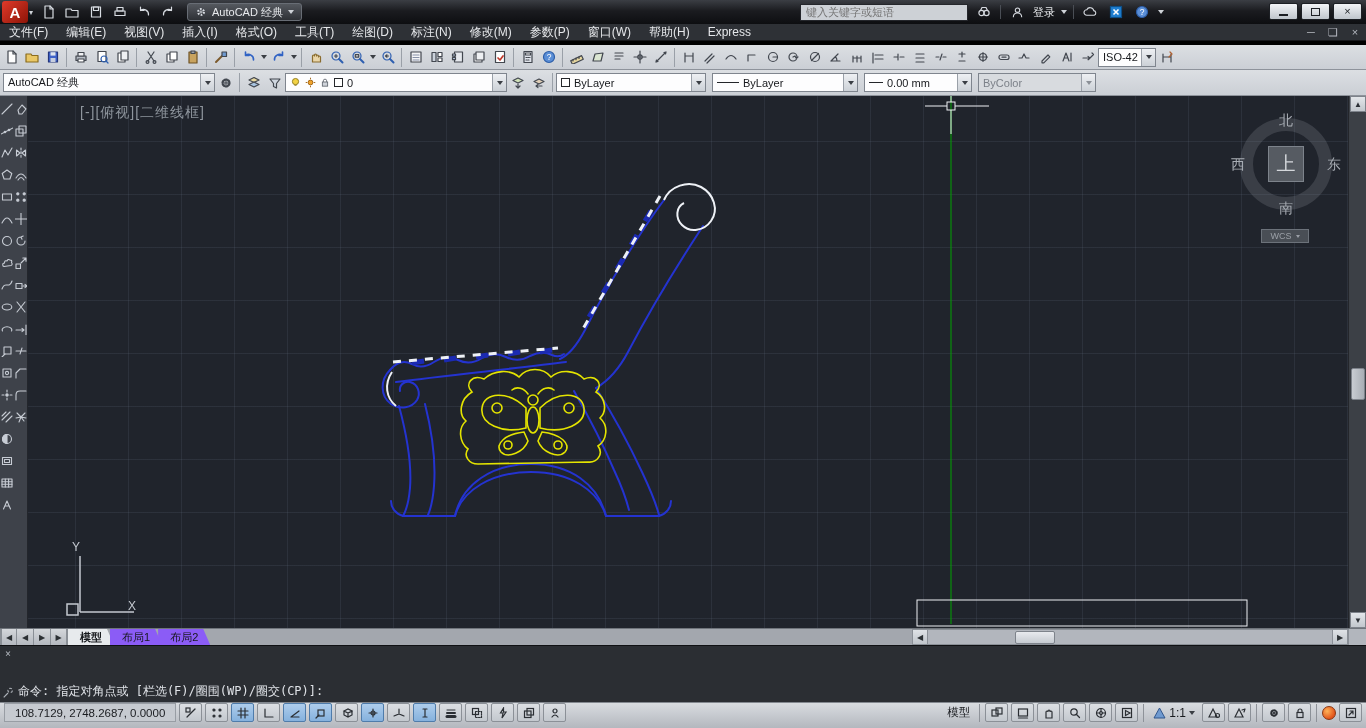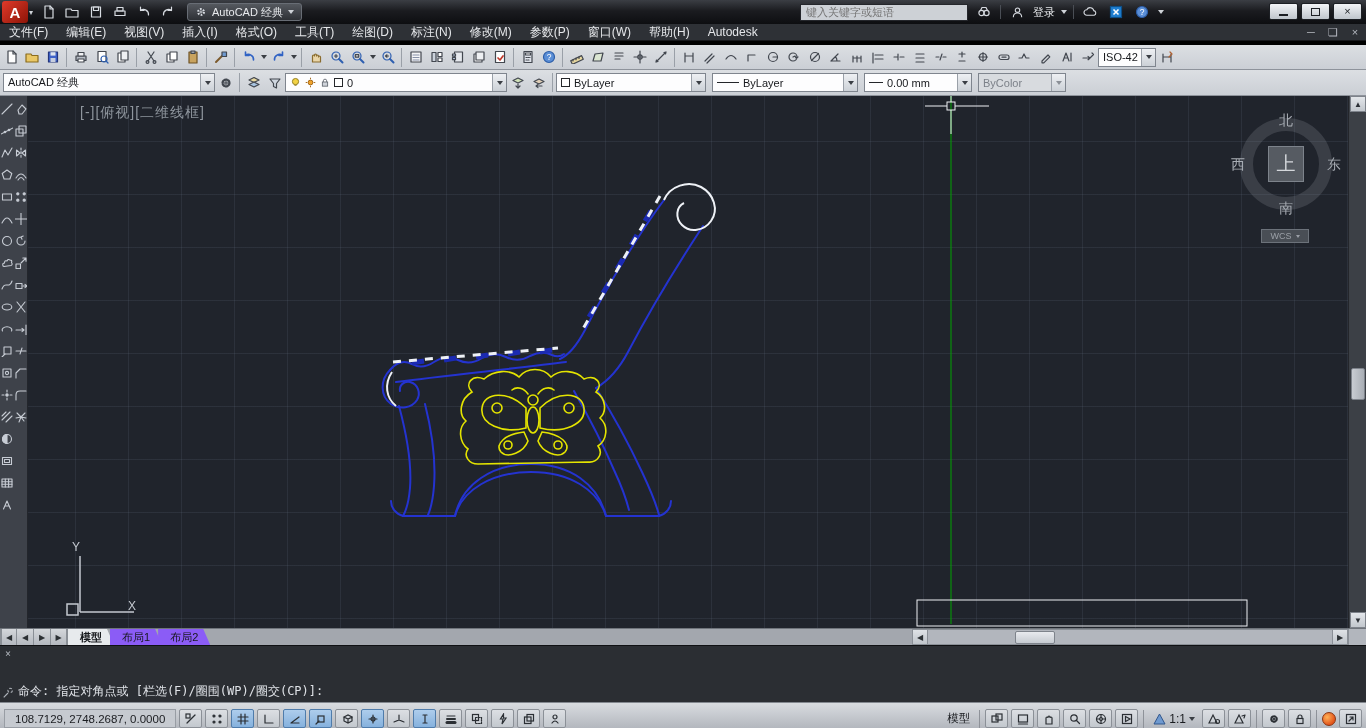--- a/index.html
+++ b/index.html
@@ -124,21 +124,21 @@
     display:flex;align-items:center;padding-left:16px;gap:6px}
   .cmd-ico{width:13px;height:13px;background:#2c2f34;border:1px solid #5a5f66;display:flex;align-items:center;justify-content:center}
   .cmd-ico svg{stroke:#aeb3ba;fill:none;stroke-width:1.2}
   .cmd-field{flex:1;background:transparent;border:none;outline:none;color:#dfe2e7;
     font-family:inherit;font-size:12px}
   .cmd-field::placeholder{color:#979ca3;opacity:1}
 
   
   .status{position:absolute;left:0;top:702px;width:100%;height:26px;
     background:linear-gradient(#d9dce0,#b3b7be);border-top:1px solid #83888f;
-    display:flex;align-items:flex-end;padding:0 4px;gap:3px}
+    display:flex;align-items:flex-start;padding:0 4px;gap:3px}
   .coords{height:19px;display:flex;align-items:center;padding:0 10px;font-size:11.5px;color:#1a1c20;
     background:#c6cad0;border:1px solid #989da4}
   .sbtn{width:23px;height:19px;display:flex;align-items:center;justify-content:center;flex:none;
     background:linear-gradient(#dcdfe3,#c3c8ce);border:1px solid #8b9097;border-radius:2px}
   .sbtn svg{stroke:#2b2f34;fill:none;stroke-width:1.2;stroke-linecap:round}
   .sbtn.on{background:linear-gradient(#aecdec,#85b1dd);border-color:#4f7cab}
   .ssep{width:1px;height:18px;background:#8e9299;margin:0 2px}
   .sright{margin-left:auto;display:flex;align-items:center;gap:3px}
   .stext{font-size:11.5px;padding:0 4px}
   .scale{display:flex;align-items:center;gap:3px;height:19px;padding:0 4px}
@@ -253,21 +253,21 @@
     <span class="mi">视图(V)</span>
     <span class="mi">插入(I)</span>
     <span class="mi">格式(O)</span>
     <span class="mi">工具(T)</span>
     <span class="mi">绘图(D)</span>
     <span class="mi">标注(N)</span>
     <span class="mi">修改(M)</span>
     <span class="mi">参数(P)</span>
     <span class="mi">窗口(W)</span>
     <span class="mi">帮助(H)</span>
-    <span class="mi">Autodesk</span>
+    <span class="mi">Express</span>
     <span class="mdiwin">
       <span class="mdico">─</span>
       <span class="mdico">❏</span>
       <span class="mdico">×</span>
     </span>
   </div>
 
   <div class="tbrow tb1">
     <span class="ti">
         <svg width="14" height="14" viewBox="0 0 14 14">
@@ -660,21 +660,21 @@
     </span>
     <span class="combo" style="width:108px;margin-left:6px">
       <span class="cval">
           <span class="ltsample" style="width:14px"></span>
           <span>0.00 mm</span>
         </span>
       <span class="abtn">
           <span class="dar"></span>
         </span>
     </span>
-    <span class="combo disabled" style="width:88px;margin-left:6px">
+    <span class="combo disabled" style="width:118px;margin-left:6px">
       <span class="cval">
           <span>ByColor</span>
         </span>
       <span class="abtn">
           <span class="dar" style="border-top-color:#8b9097"></span>
         </span>
     </span>
   </div>
 
   <div class="work">

